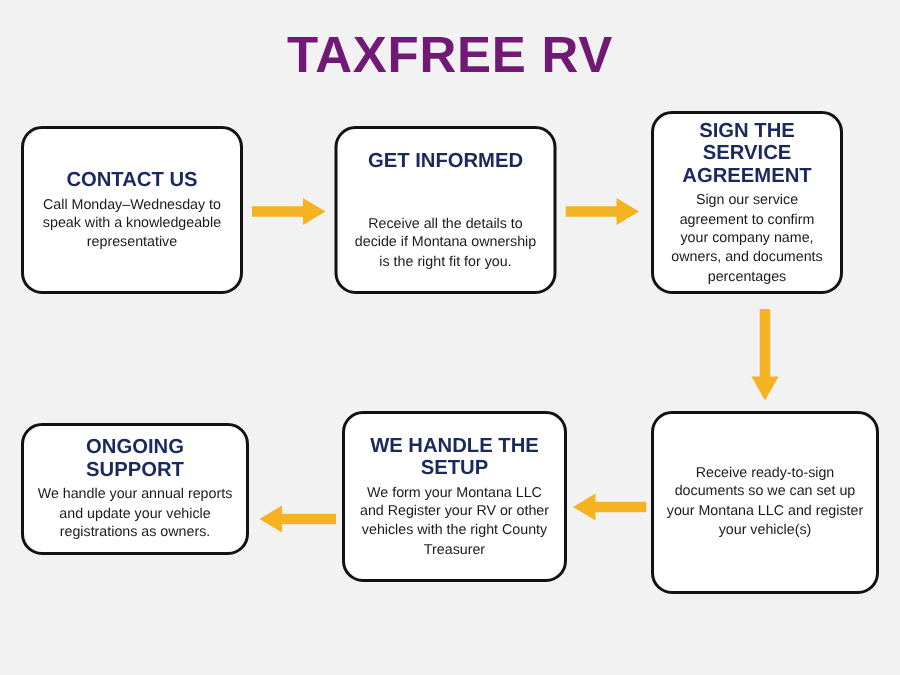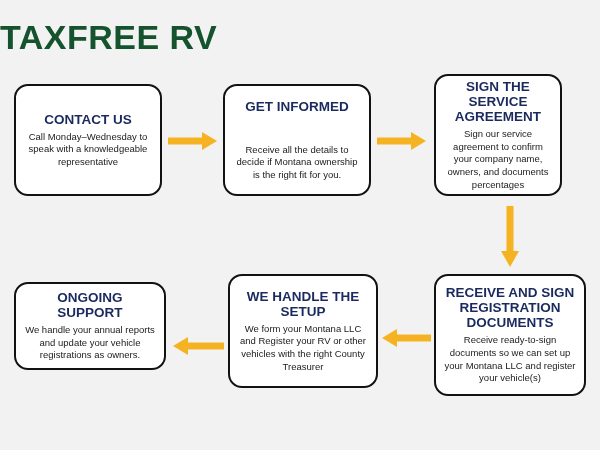--- a/index.html
+++ b/index.html
@@ -17,25 +17,25 @@
   #canvas {
     position: relative;
     width: 600px;
     height: 450px;
   }
   #title {
     position: absolute;
     top: 18px;
     left: 0;
     width: 600px;
-    text-align: left;
+    text-align: center;
     font-size: 34px;
     font-weight: bold;
     letter-spacing: 0.5px;
-    color: #14532d;
+    color: #701a75;
     font-family: "Liberation Sans", sans-serif;
   }
   .card {
     position: absolute;
     box-sizing: border-box;
     border: 2.5px solid #121212;
     border-radius: 14px;
     background: #ffffff;
     padding: 6px 8px;
     display: flex;
@@ -101,21 +101,20 @@
   </div>
 
   <div class="arrow" style="left:499px; top:206px; width:22px; height:62px;">
     <svg width="22" height="62" viewBox="0 0 22 62">
       <path d="M11 0 L11 47" stroke="#f5b323" stroke-width="7" fill="none"></path>
       <path d="M2 45 L11 61 L20 45 Z" fill="#f5b323"></path>
     </svg>
   </div>
 
   <div class="card" style="left:434px; top:274px; width:152px; height:122px;">
-    <div class="card-title">RECEIVE AND SIGN REGISTRATION DOCUMENTS</div>
     <div class="card-body">Receive ready-to-sign documents so we can set up your Montana LLC and register your vehicle(s)</div>
   </div>
 
   <div class="arrow" style="left:381px; top:327px; width:50px; height:22px;">
     <svg width="50" height="22" viewBox="0 0 50 22">
       <path d="M50 11 L14 11" stroke="#f5b323" stroke-width="7" fill="none"></path>
       <path d="M16 2 L1 11 L16 20 Z" fill="#f5b323"></path>
     </svg>
   </div>
 

